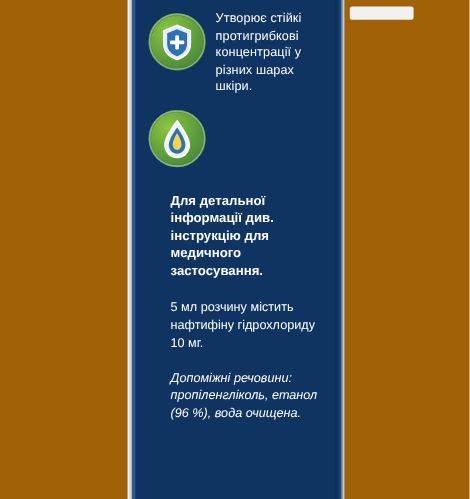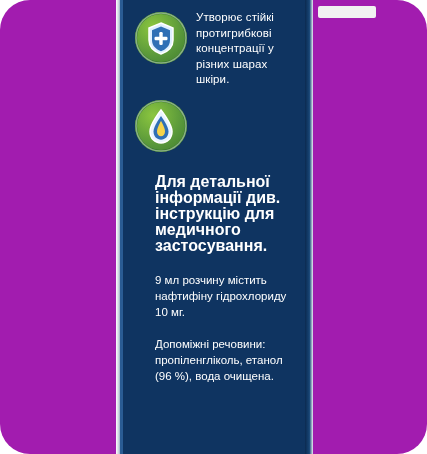--- a/index.html
+++ b/index.html
@@ -10,22 +10,21 @@
   body {
     width: 427px;
     height: 454px;
     font-family: "Liberation Sans", sans-serif;
     overflow: hidden;
   }
   #page {
     position: relative;
     width: 427px;
     height: 454px;
-    background: #a21caf;
-    border-radius: 30px;
+    background: #a16207;
   }
   
   .panel {
     position: absolute;
     left: 120px;
     top: 0px;
     width: 188px;
     height: 454px;
     background: #0f3461;
     box-sizing: border-box;
@@ -84,32 +83,32 @@
     padding-top: 2px;
   }
   .feature-text-2 { padding-top: 0px; }
 
   .info-block {
     margin-top: 22px;
     padding-left: 20px;
   }
   .info-bold {
     color: #ffffff;
-    font-size: 16px;
+    font-size: 12px;
     line-height: 16px;
     font-weight: bold;
     margin-bottom: 18px;
   }
   .info-p {
     color: #ffffff;
     font-size: 11.5px;
     line-height: 16px;
     margin-bottom: 16px;
   }
-  .info-p:last-child { margin-bottom: 0; }
+  .info-p:last-child { margin-bottom: 0; font-style: italic; }
 
   
   .top-artifact {
     position: absolute;
     left: 318px;
     top: 6px;
     width: 58px;
     height: 12px;
     background: #f1f1f1;
     border-radius: 2px;
@@ -146,21 +145,21 @@
             <circle cx="26" cy="26" r="25" fill="none" stroke="#e8f3dd" stroke-width="1.5" opacity="0.5"></circle>
             <path d="M26 10 C26 10 15 24 15 31.5 C15 38.4 19.9 43 26 43 C32.1 43 37 38.4 37 31.5 C37 24 26 10 26 10 Z" fill="#eaf4ff" stroke="#ffffff" stroke-width="1.5"></path>
             <path d="M26 16 C26 16 18.5 26 18.5 31.6 C18.5 36.4 21.9 39.8 26 39.8 C30.1 39.8 33.5 36.4 33.5 31.6 C33.5 26 26 16 26 16 Z" fill="#2f6fb5"></path>
             <path d="M26 21 C26 21 22 27.5 22 31.4 C22 34.2 23.8 36.2 26 36.2 C28.2 36.2 30 34.2 30 31.4 C30 27.5 26 21 26 21 Z" fill="#f6d34a"></path>
           </svg>
         </div>
       </div>
 
       <div class="info-block">
         <div class="info-bold">Для детальної інформації див. інструкцію для медичного застосування.</div>
-        <div class="info-p">9 мл розчину містить нафтифіну гідрохлориду 10 мг.</div>
+        <div class="info-p">5 мл розчину містить нафтифіну гідрохлориду 10 мг.</div>
         <div class="info-p">Допоміжні речовини: пропіленгліколь, етанол (96 %), вода очищена.</div>
       </div>
 
     </div>
   </div>
 
   <div class="panel-edge-right"></div>
 </div>
 
 </body></html>

